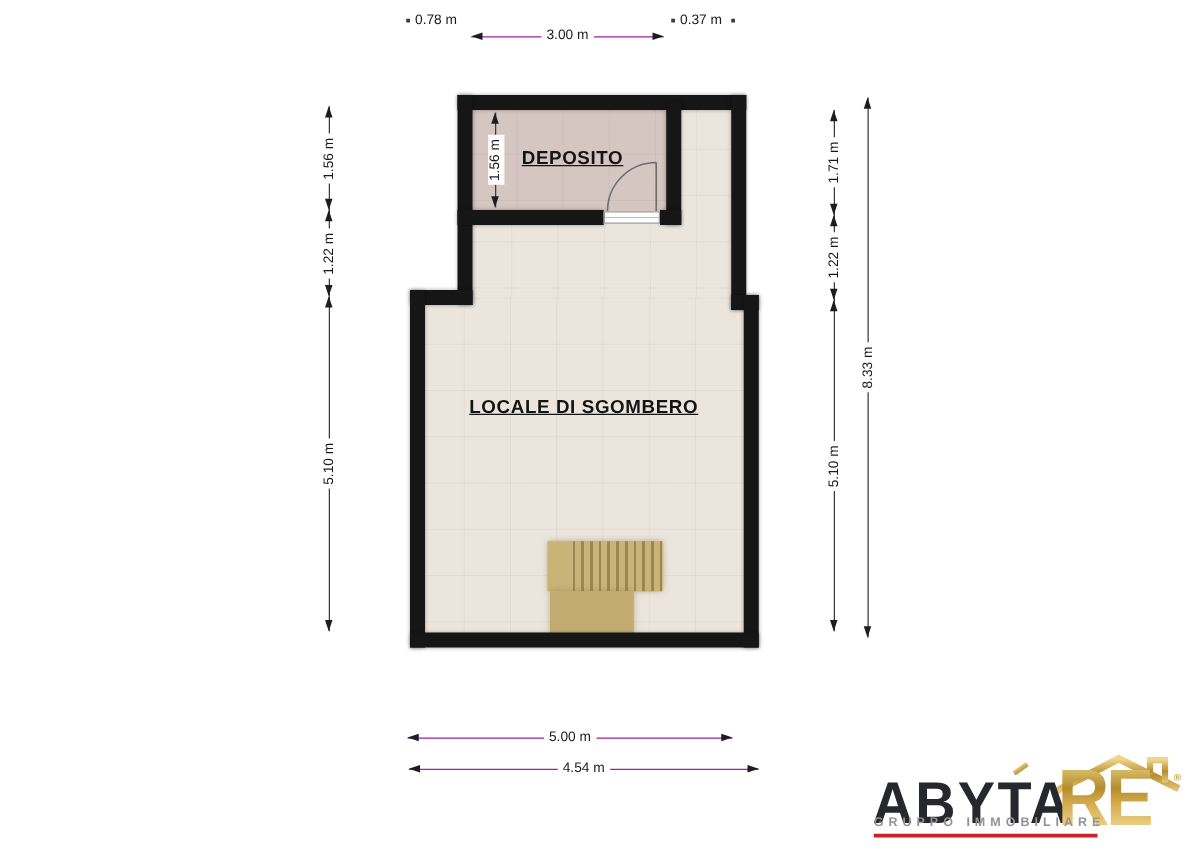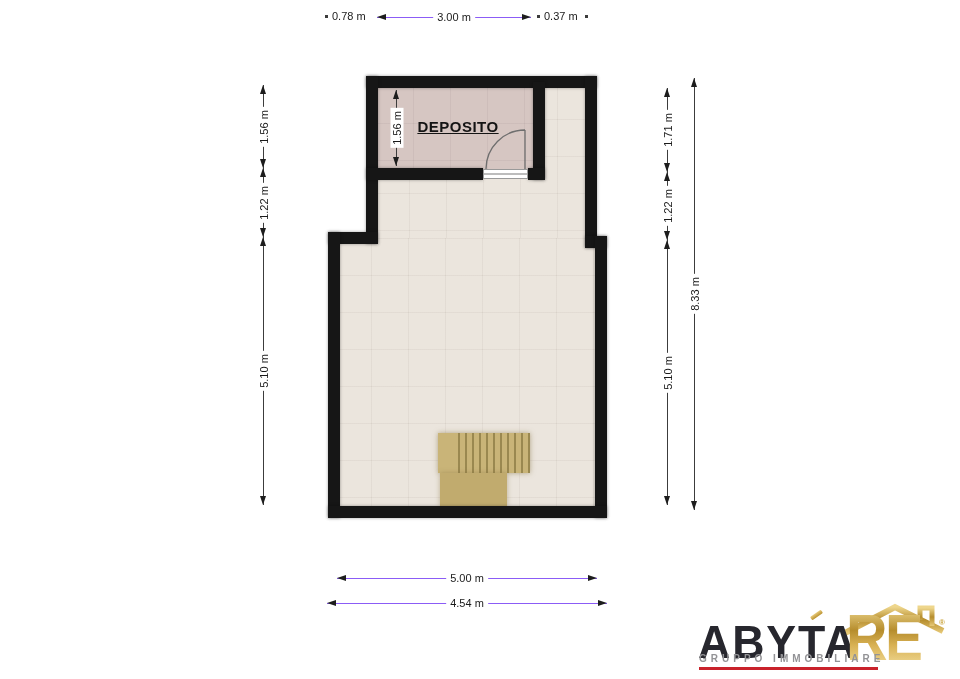--- a/index.html
+++ b/index.html
@@ -41,21 +41,21 @@
   
   .dimv { position:absolute; width:1px; background:#3c3c3c; }
   .dimv .arr-t { position:absolute; top:0; left:-3px; width:0; height:0;
     border-left:3.5px solid transparent; border-right:3.5px solid transparent; border-bottom:9px solid #1d1d1d; }
   .dimv .arr-b { position:absolute; bottom:0; left:-3px; width:0; height:0;
     border-left:3.5px solid transparent; border-right:3.5px solid transparent; border-top:9px solid #1d1d1d; }
   .dimv .lbl {
     position:absolute; left:50%; top:50%; transform:translate(-50%,-50%) rotate(-90deg);
     background:#ffffff; padding:0 3px; font-size:11px; color:#1a1a1a; white-space:nowrap; line-height:13px;
   }
-  .dimh { position:absolute; height:1px; background:#8b5cf6; }
+  .dimh { position:absolute; height:1px; background:#a21caf;margin-top:12px; }
   .dimh .arr-l { position:absolute; left:0; top:-3px; width:0; height:0;
     border-top:3.5px solid transparent; border-bottom:3.5px solid transparent; border-right:9px solid #1d1d1d; }
   .dimh .arr-r { position:absolute; right:0; top:-3px; width:0; height:0;
     border-top:3.5px solid transparent; border-bottom:3.5px solid transparent; border-left:9px solid #1d1d1d; }
   .dimh .lbl {
     position:absolute; left:50%; top:0; transform:translate(-50%,-50%);
     background:#ffffff; padding:0 4px; font-size:11px; color:#1a1a1a; white-space:nowrap; line-height:13px;
   }
   .dimtext { position:absolute; font-size:11px; color:#1a1a1a; white-space:nowrap; line-height:13px; }
   .tick { position:absolute; width:3px; height:3px; background:#3c3c3c; }
@@ -171,22 +171,23 @@
 
   <div class="threshold" style="left:483px;top:169px;width:43px;height:8px"></div>
 
   <div class="dimv" style="left:396px;top:90px;height:76px">
     <i class="arr-t"></i>
     <i class="arr-b"></i>
     <span class="lbl">1.56 m</span>
   </div>
 
   <div class="room-label" style="left:398px;top:118px;width:120px;font-size:15px">DEPOSITO</div>
-
-  <div class="dimh" style="left:337px;top:578px;width:260px">
+  <div class="room-label" style="left:347px;top:317px;width:240px;font-size:15px">LOCALE DI SGOMBERO</div>
+
+  <div class="dimh" style="left:326px;top:578px;width:260px">
     <i class="arr-l"></i>
     <i class="arr-r"></i>
     <span class="lbl">5.00 m</span>
   </div>
   <div class="dimh" style="left:327px;top:603px;width:280px">
     <i class="arr-l"></i>
     <i class="arr-r"></i>
     <span class="lbl">4.54 m</span>
   </div>
 

